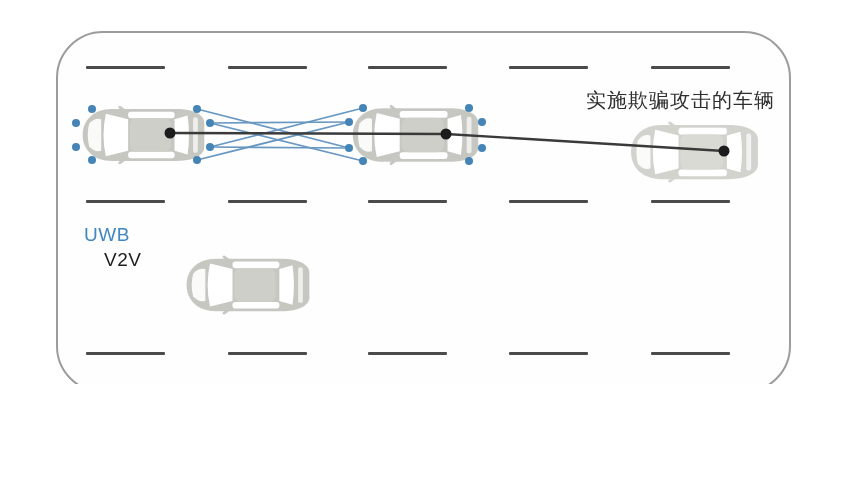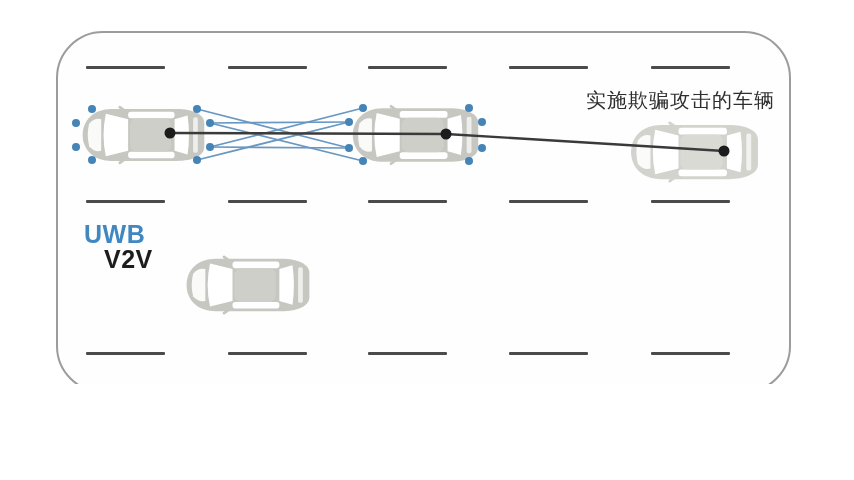--- a/index.html
+++ b/index.html
@@ -9,21 +9,21 @@
     font-family:"Liberation Sans","DejaVu Sans",sans-serif;
   }
   .stage svg{position:absolute;left:0;top:0;}
   .attacker-label{
     position:absolute;top:88px;right:79px;
     font-size:20px;line-height:24px;color:#2e2e2e;
     letter-spacing:1px;white-space:nowrap;
   }
   .legend{
     position:absolute;left:84px;top:222px;
-    font-size:25px;line-height:25px;font-weight:700;
+    font-size:19px;line-height:25px;font-weight:400;
     letter-spacing:0.5px;
   }
 </style>
 </head>
 <body>
 
 <div class="stage" style="background: rgb(255, 255, 255);">
 
   <svg id="scene" width="854" height="480" viewBox="0 0 854 480">
     <defs>

